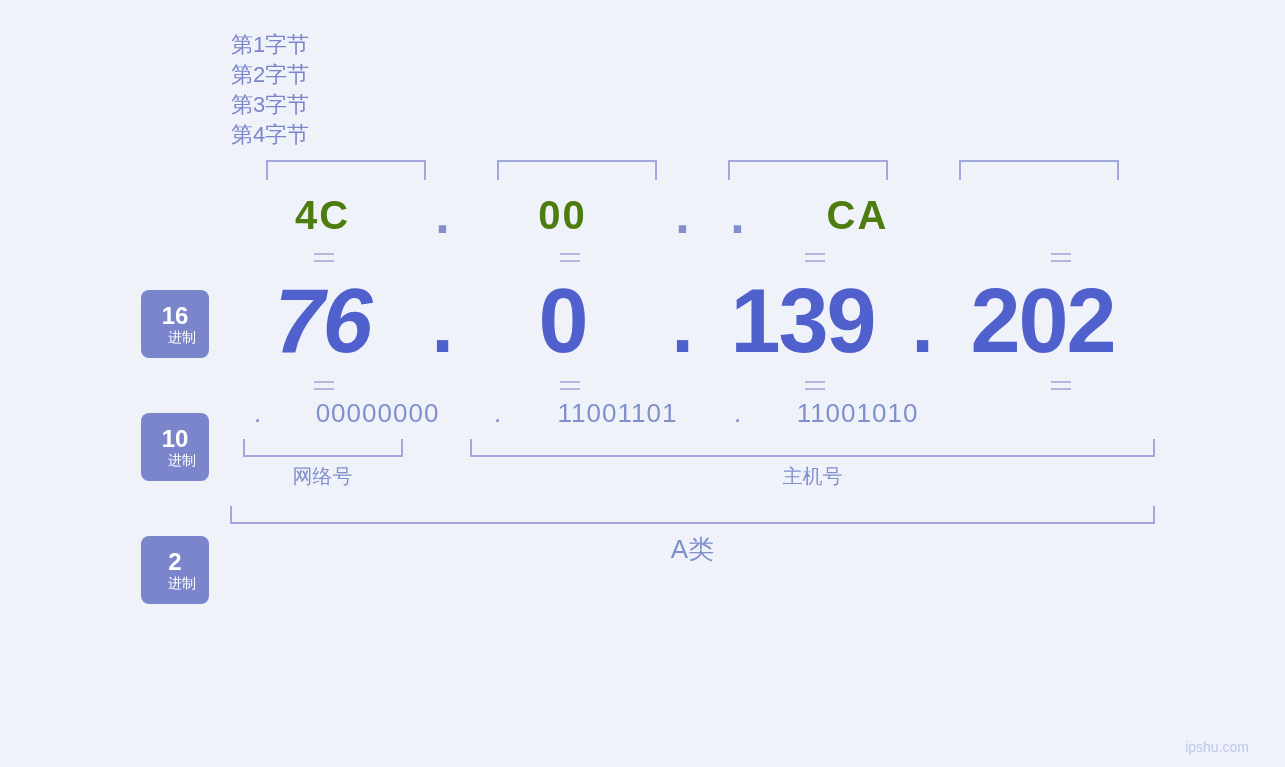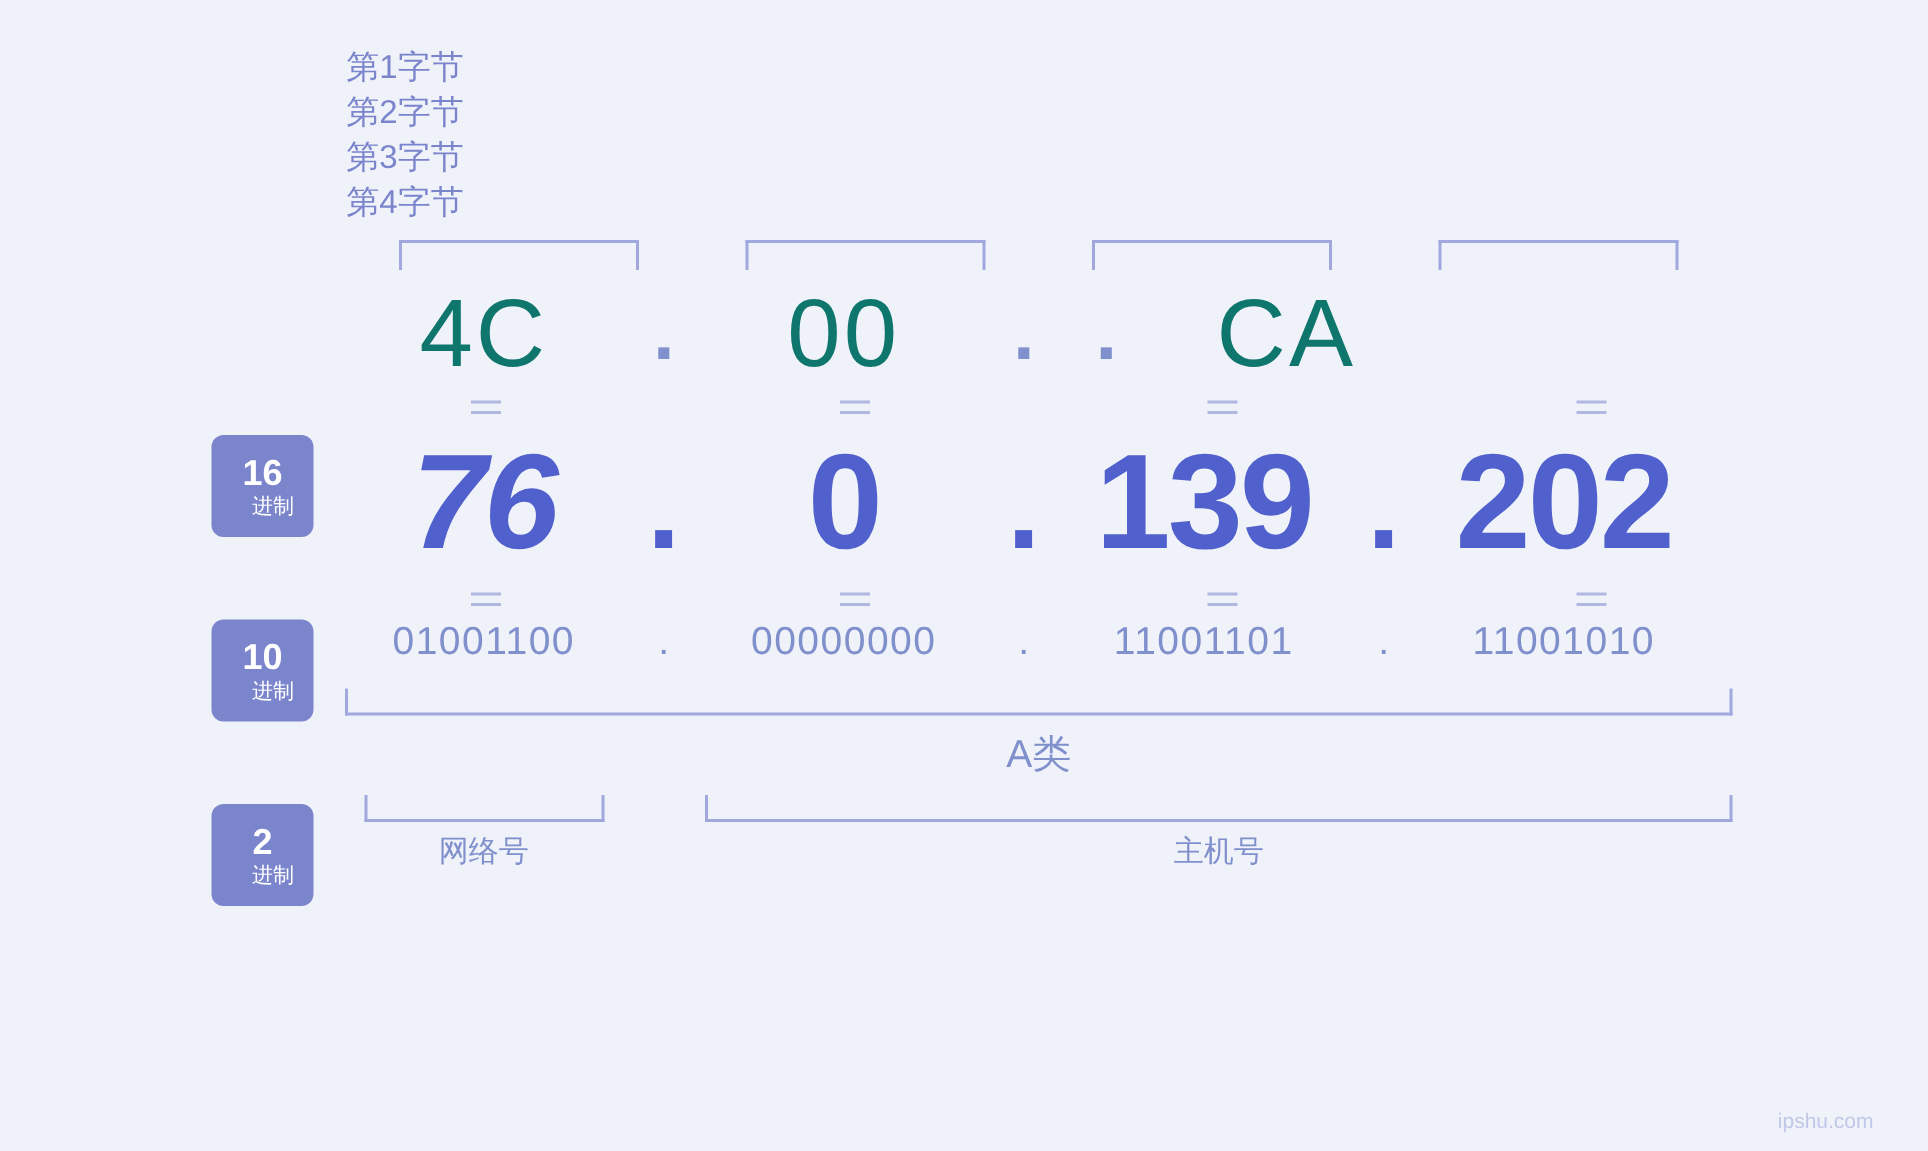--- a/index.html
+++ b/index.html
@@ -108,23 +108,23 @@
 
     .top-bracket {
       width: 160px;
       height: 20px;
       border-top: 2px solid #a0a8dd;
       border-left: 2px solid #a0a8dd;
       border-right: 2px solid #a0a8dd;
     }
 
     .hex-value {
-      font-size: 64px;
-      font-weight: 400;
-      color: #0f766e;
+      font-size: 40px;
+      font-weight: 700;
+      color: #4d7c0f;
       letter-spacing: 2px;
     }
 
     .dot-sep {
       color: #8090cc;
       font-size: 52px;
       font-weight: bold;
       width: 30px;
       text-align: center;
     }
@@ -346,63 +346,60 @@
         <div class="dot-w"></div>
         <div class="equals-cell cell-w">
           <div class="equals-lines">
               <div class="eq-line"></div>
               <div class="eq-line"></div>
             </div>
         </div>
       </div>
 
       <div class="grid-row">
-        <div class="cell-w" style="text-align:center;">
-          <span class="bin-value">01001100</span>
-        </div>
         <div class="dot-w" style="text-align:center;">
           <span style="font-size:26px; color:#8090cc;">.</span>
         </div>
         <div class="cell-w" style="text-align:center;">
           <span class="bin-value">00000000</span>
         </div>
         <div class="dot-w" style="text-align:center;">
           <span style="font-size:26px; color:#8090cc;">.</span>
         </div>
         <div class="cell-w" style="text-align:center;">
           <span class="bin-value">11001101</span>
         </div>
         <div class="dot-w" style="text-align:center;">
           <span style="font-size:26px; color:#8090cc;">.</span>
         </div>
         <div class="cell-w" style="text-align:center;">
           <span class="bin-value">11001010</span>
+        </div>
+      </div>
+
+      <div style="display:flex; margin-top: 10px; align-items: flex-start;">
+
+        <div style="width: 185px; display:flex; flex-direction:column; align-items:center;">
+          <div style="width:160px; height:18px; border-bottom:2px solid #a0a8dd; border-left:2px solid #a0a8dd; border-right:2px solid #a0a8dd;"></div>
+          <span style="color:#8090cc; font-size:20px; margin-top:6px;">网络号</span>
+        </div>
+
+        <div style="width:55px;"></div>
+
+        <div style="flex:1; display:flex; flex-direction:column; align-items:center;">
+          <div style="width:100%; height:18px; border-bottom:2px solid #a0a8dd; border-left:2px solid #a0a8dd; border-right:2px solid #a0a8dd;"></div>
+          <span style="color:#8090cc; font-size:20px; margin-top:6px;">主机号</span>
         </div>
       </div>
 
       <div style="margin-top:16px; width:100%;">
         <div style="width:100%; height:18px; border-bottom:2px solid #a0a8dd; border-left:2px solid #a0a8dd; border-right:2px solid #a0a8dd;"></div>
         <div style="text-align:center; margin-top:8px;">
           <span style="color:#8090cc; font-size:26px;">A类</span>
         </div>
       </div>
 
-      <div style="display:flex; margin-top: 10px; align-items: flex-start;">
-
-        <div style="width: 185px; display:flex; flex-direction:column; align-items:center;">
-          <div style="width:160px; height:18px; border-bottom:2px solid #a0a8dd; border-left:2px solid #a0a8dd; border-right:2px solid #a0a8dd;"></div>
-          <span style="color:#8090cc; font-size:20px; margin-top:6px;">网络号</span>
-        </div>
-
-        <div style="width:55px;"></div>
-
-        <div style="flex:1; display:flex; flex-direction:column; align-items:center;">
-          <div style="width:100%; height:18px; border-bottom:2px solid #a0a8dd; border-left:2px solid #a0a8dd; border-right:2px solid #a0a8dd;"></div>
-          <span style="color:#8090cc; font-size:20px; margin-top:6px;">主机号</span>
-        </div>
-      </div>
-
     </div>
   </div>
 
   <div class="watermark">ipshu.com</div>
 
 </div>
 
 </body></html>

